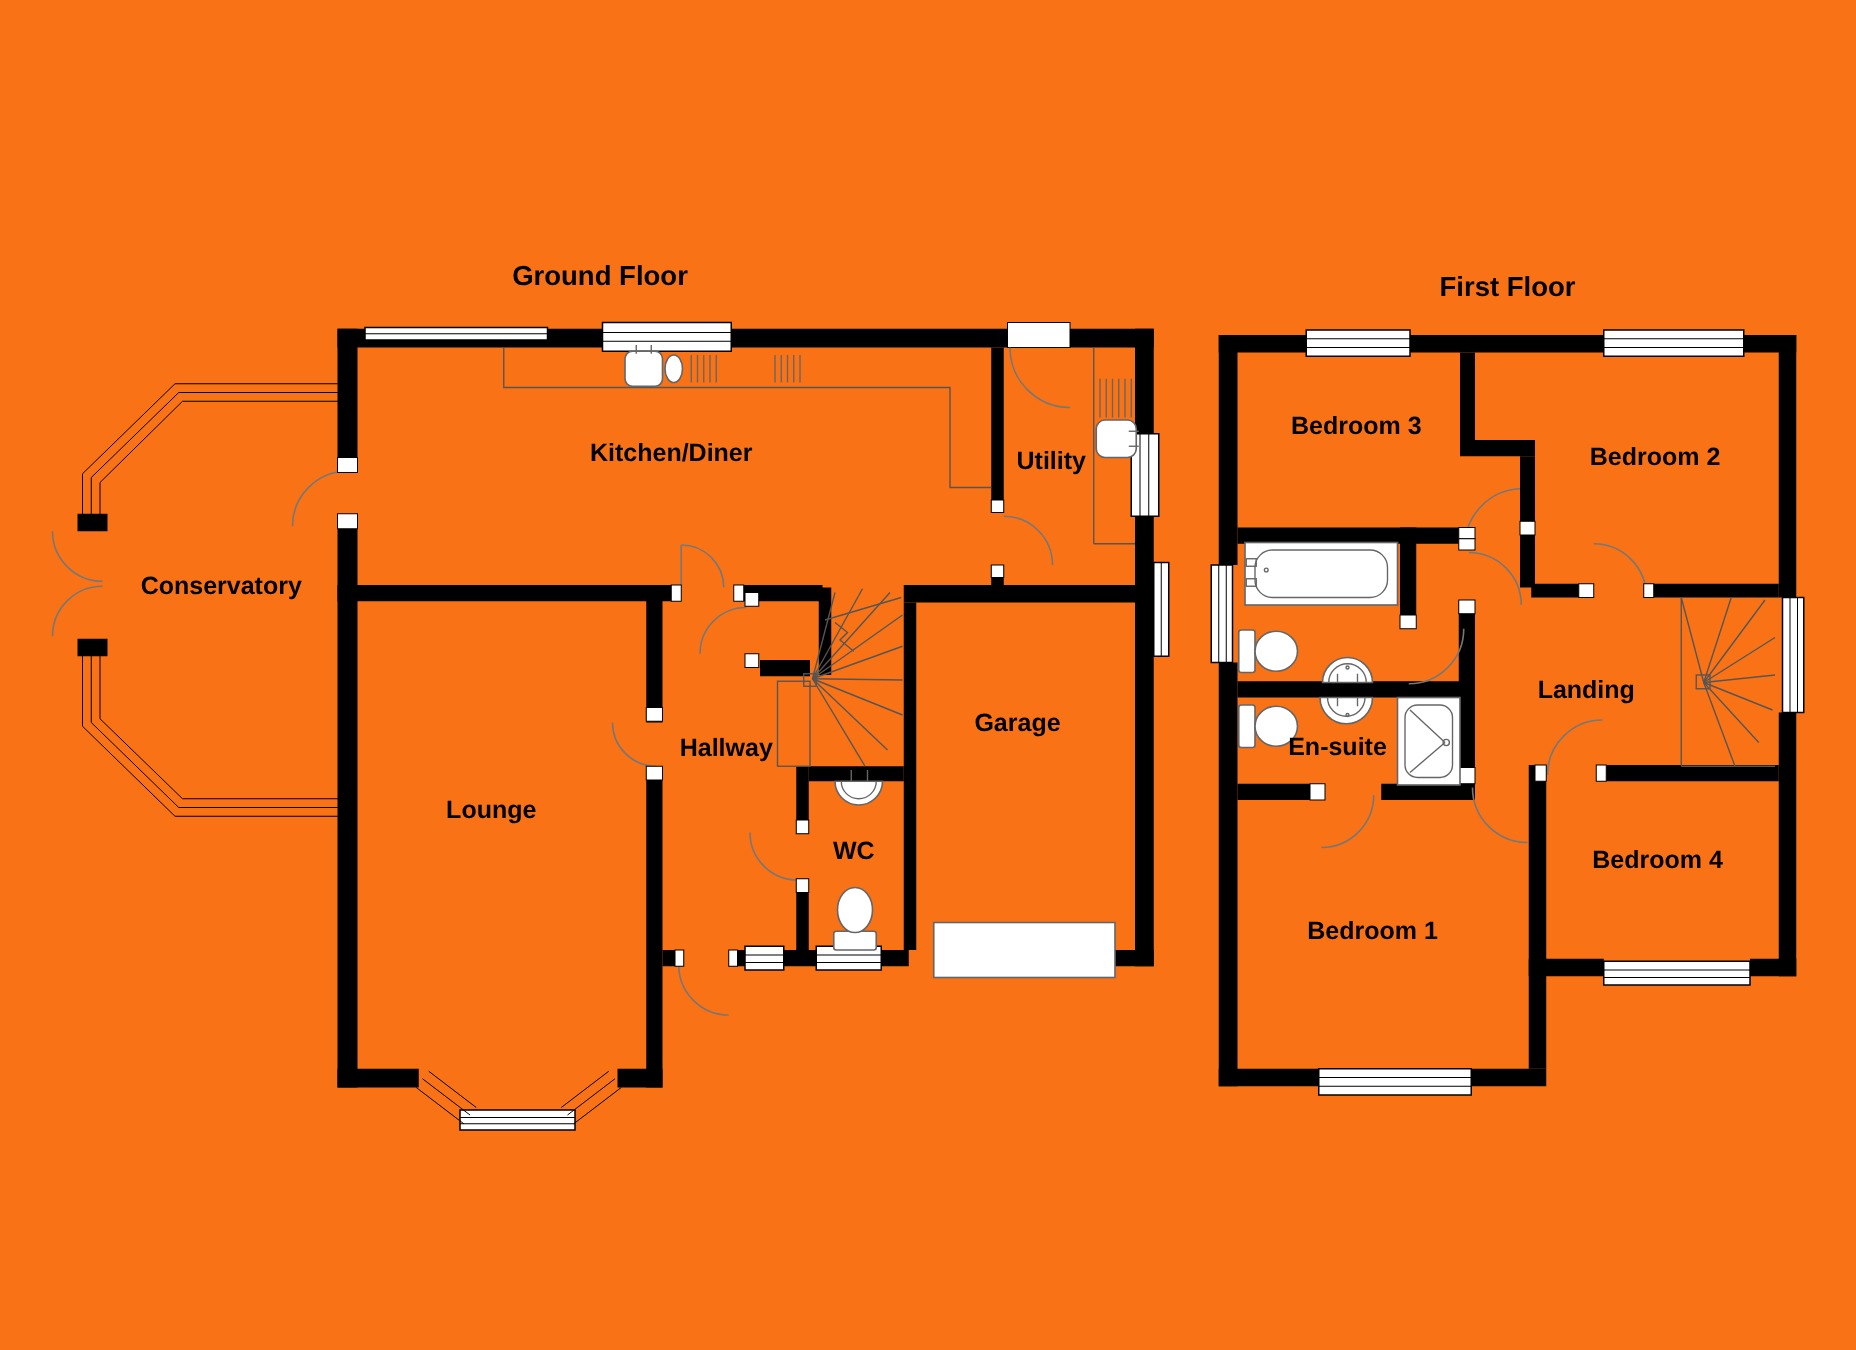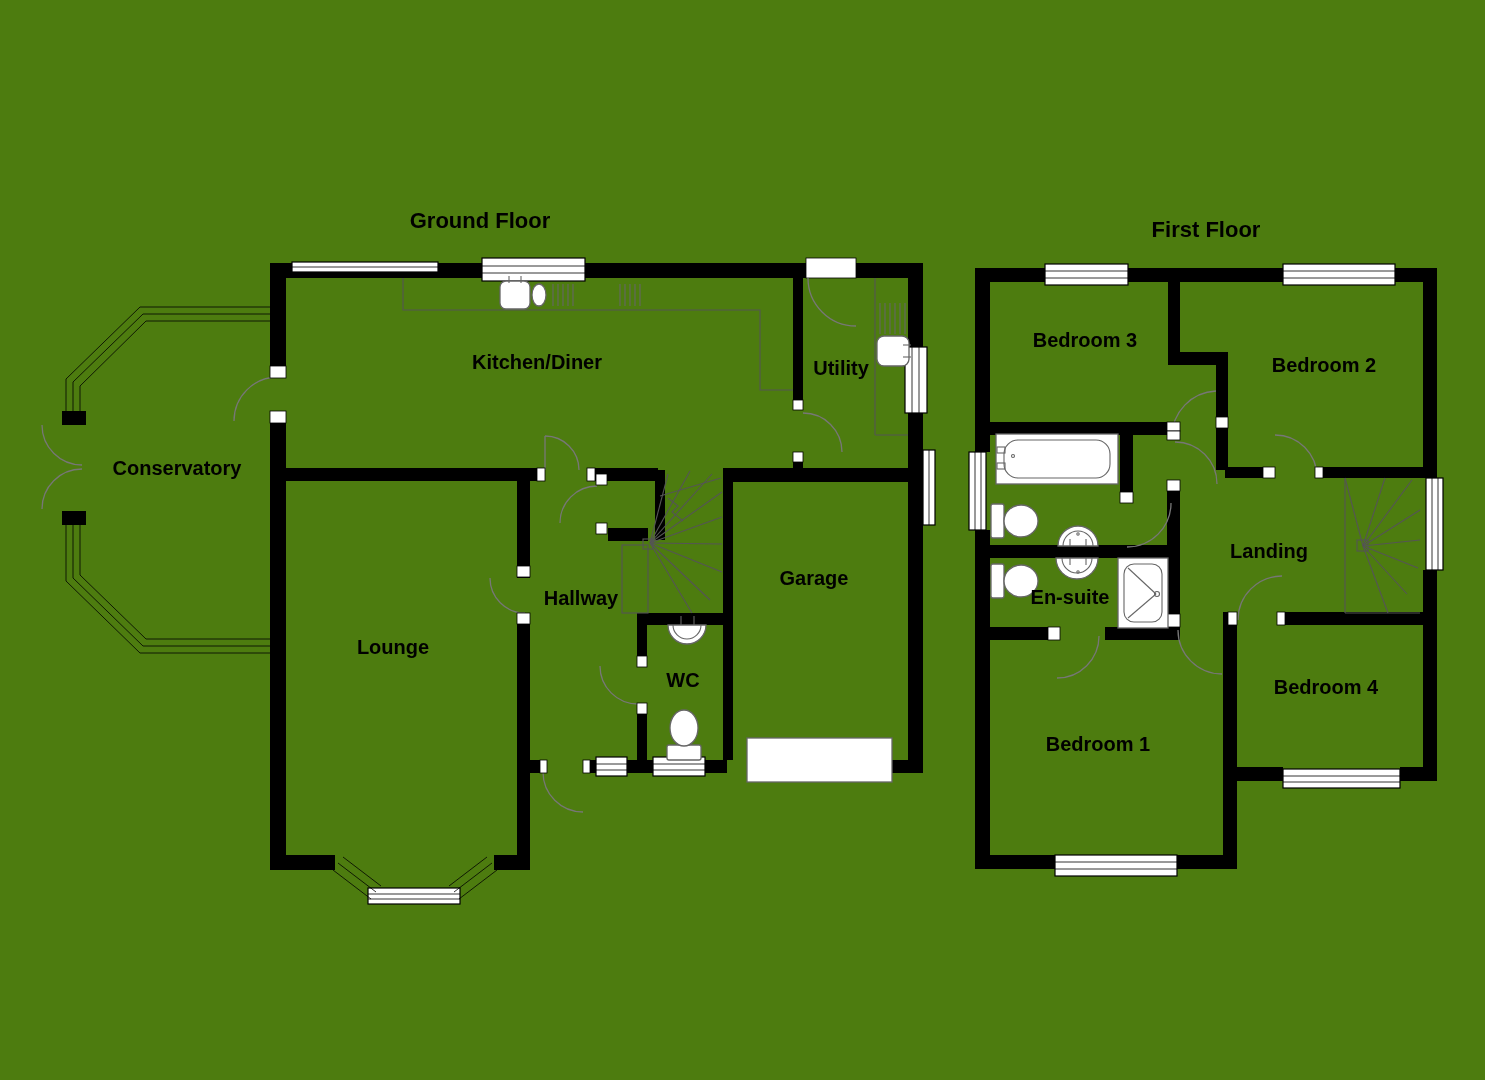--- a/index.html
+++ b/index.html
@@ -1,16 +1,16 @@
 <!DOCTYPE html>
 <html><head>
 <meta charset="utf-8">
 <style>
   html,body{margin:0;padding:0;background:#ffffff;}
-  .canvas{position:relative;width:1485px;height:1080px;background:#4d7c0f;overflow:hidden;
+  .canvas{position:relative;width:1485px;height:1080px;background:#f97316;overflow:hidden;
           font-family:"Liberation Sans",sans-serif;}
   svg{position:absolute;left:0;top:0;}
   .wall{fill:#000000;stroke:none;}
   .jamb{fill:#ffffff;stroke:#000000;stroke-width:0.8;}
   .win{fill:#ffffff;stroke:#000000;stroke-width:1.2;}
   .winline{stroke:#000000;stroke-width:0.8;fill:none;}
   .door{stroke:#777777;stroke-width:1.3;fill:none;}
   .fix{stroke:#666666;stroke-width:1.3;fill:#ffffff;}
   .fixline{stroke:#666666;stroke-width:1.1;fill:none;}
   .thin{stroke:#555555;stroke-width:1.1;fill:none;}

